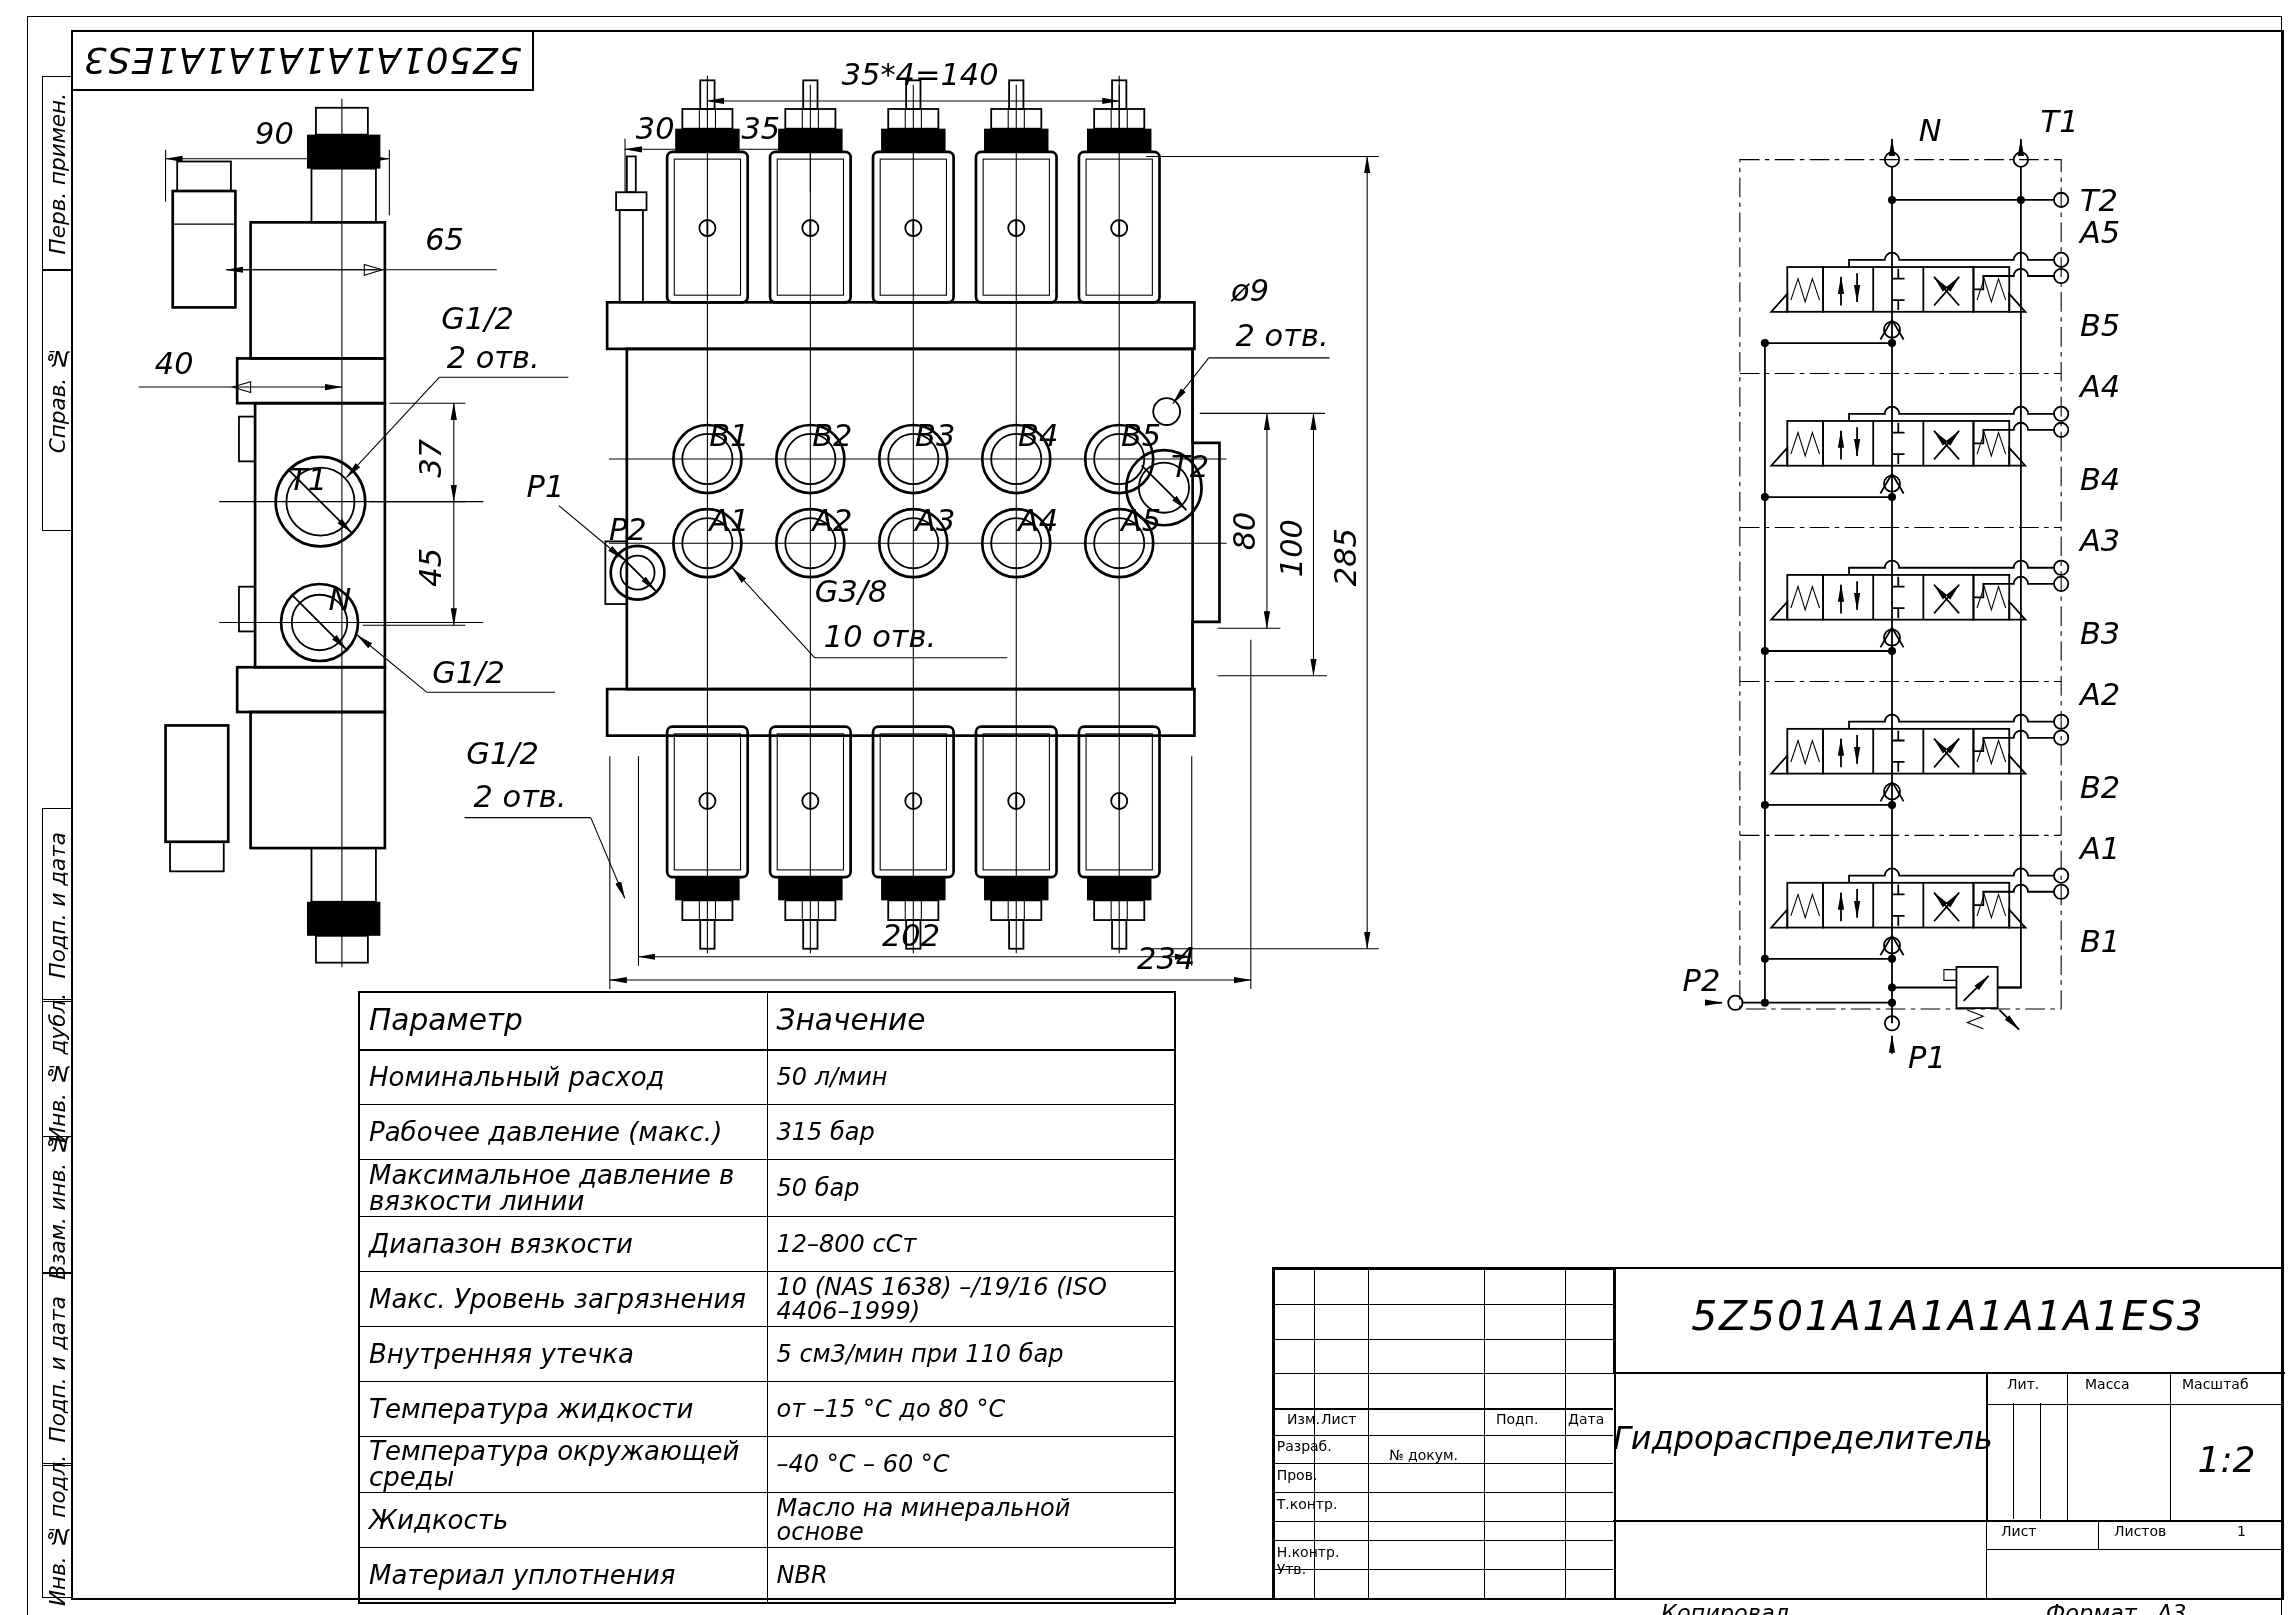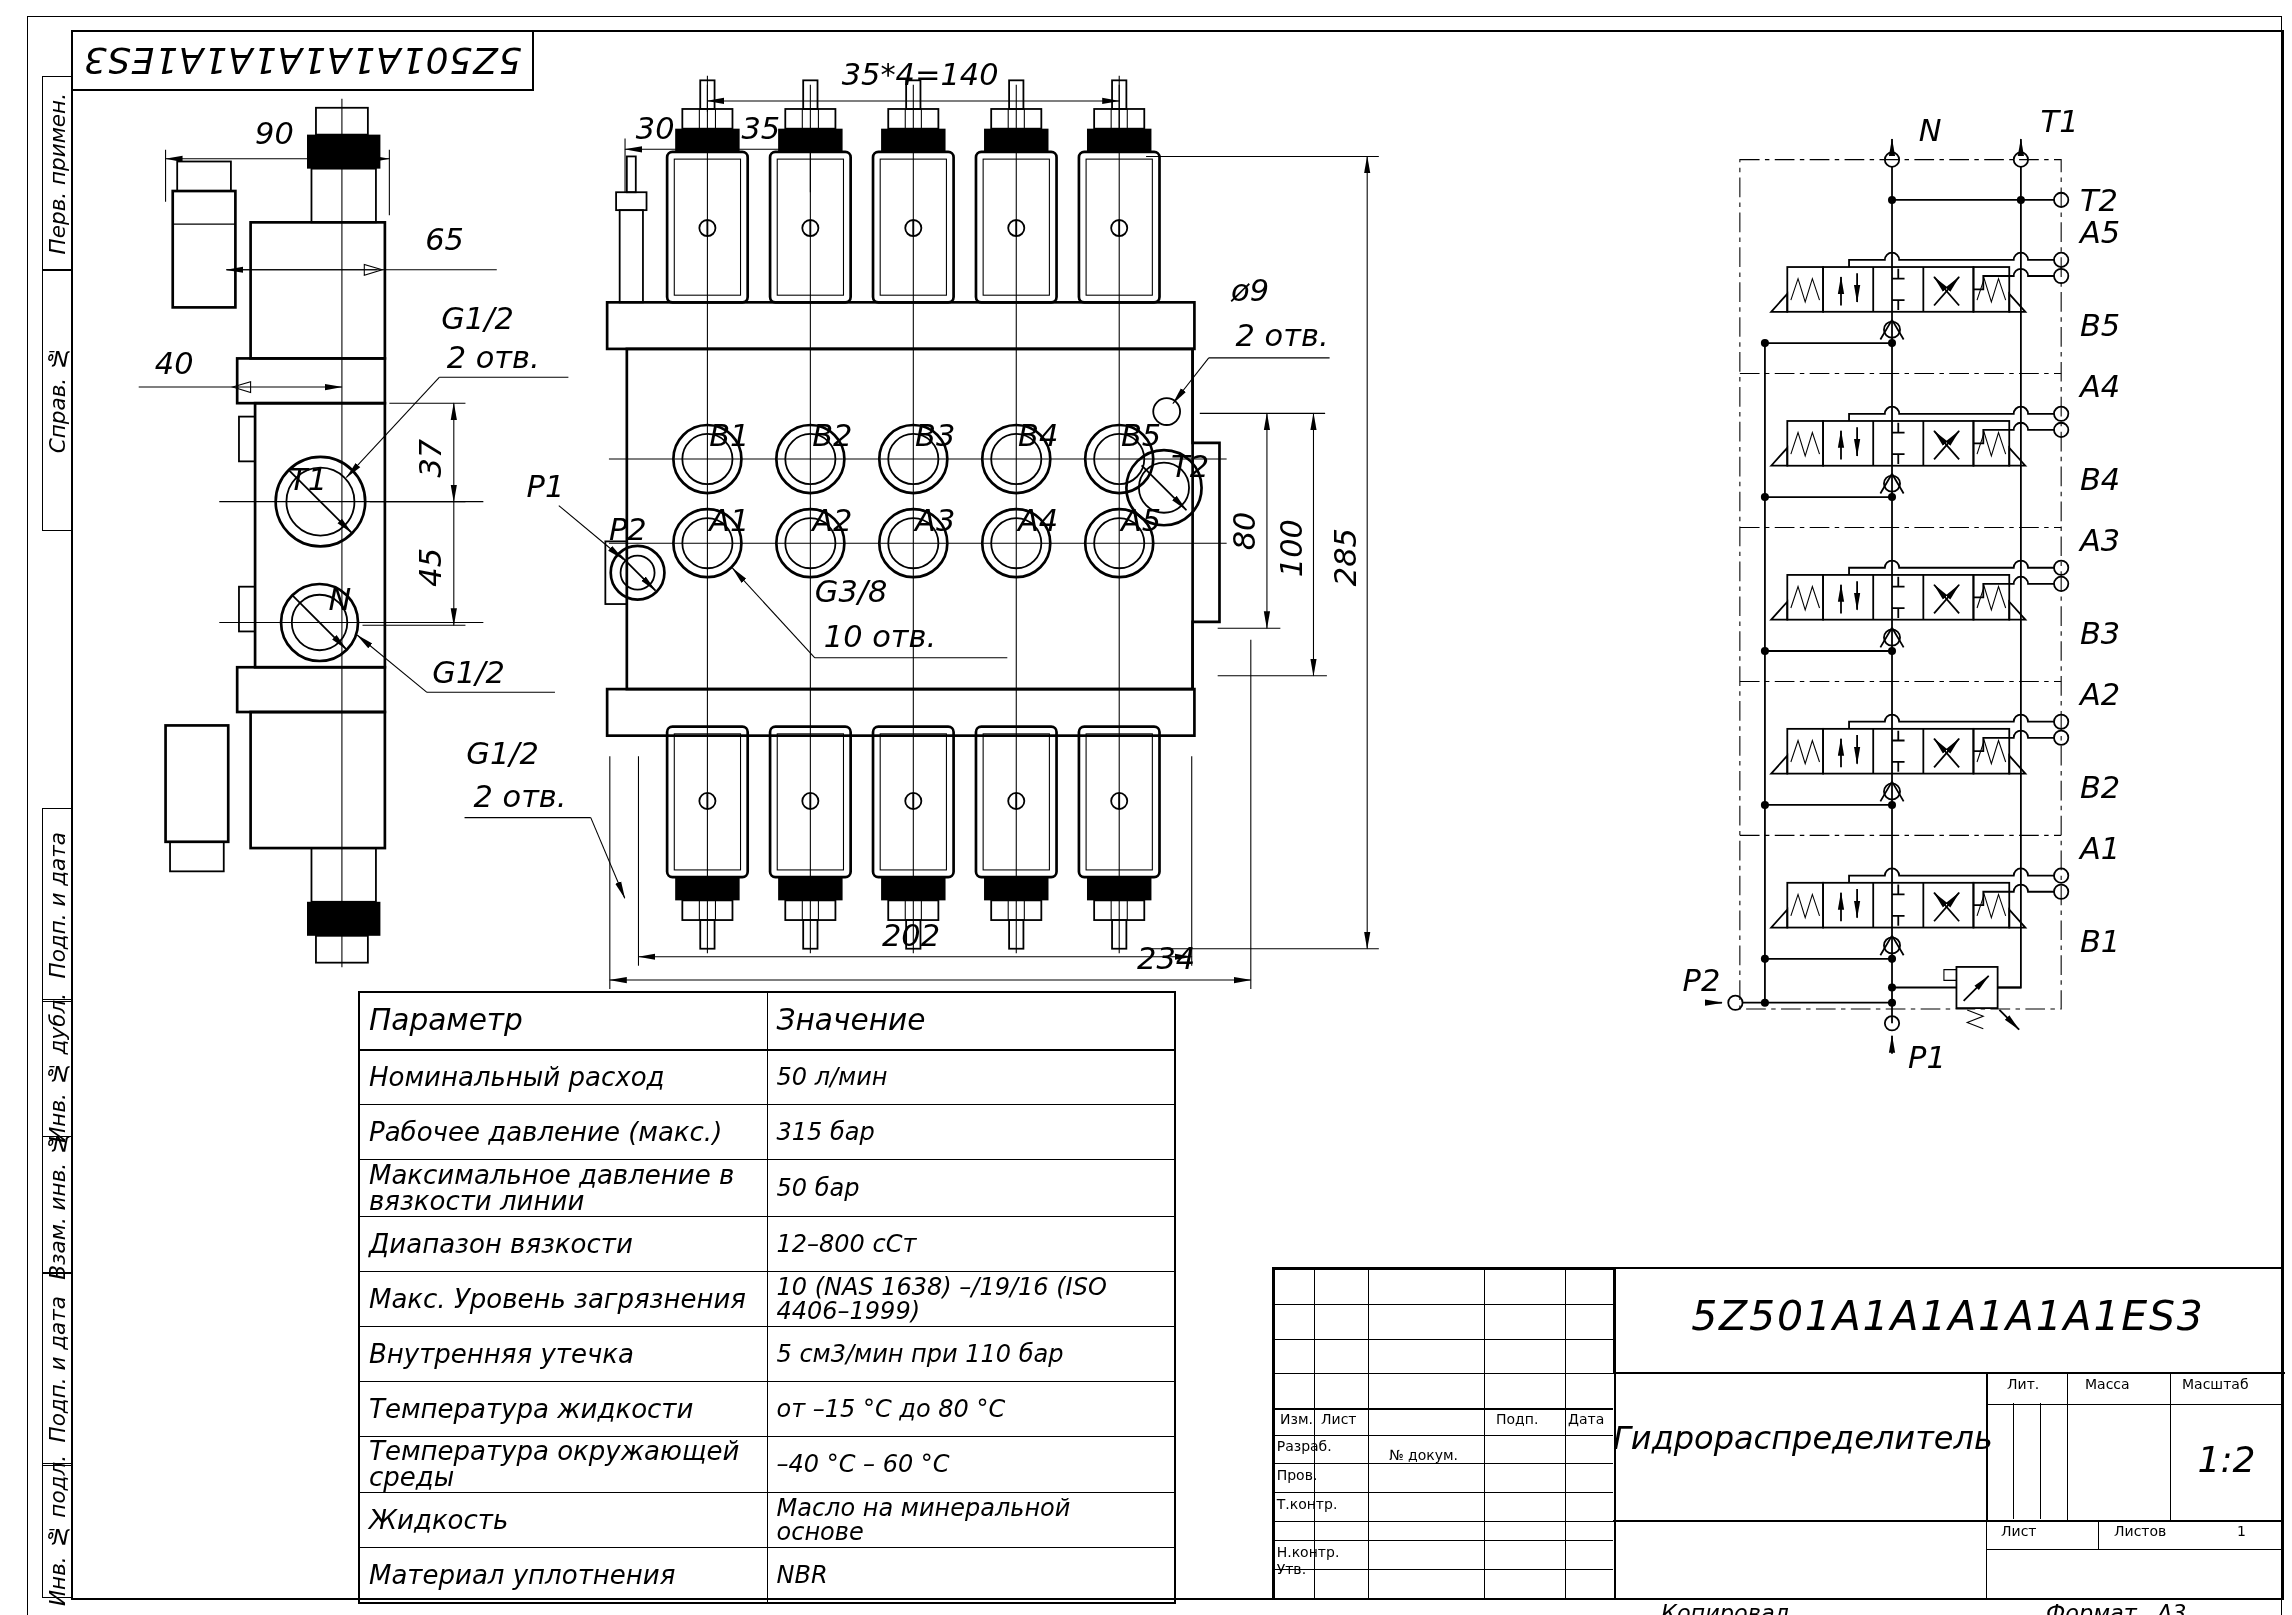--- a/index.html
+++ b/index.html
@@ -492,21 +492,21 @@
     <div class="cell" style="left:0;top:70px;width:339px;height:0;border-top:1.1px solid #000;border-bottom:none;border-left:none;border-right:none;"></div>
     <div class="cell" style="left:0;top:104px;width:339px;height:0;border-top:1.1px solid #000;border-bottom:none;border-left:none;border-right:none;"></div>
     <div class="cell" style="left:0;top:139px;width:339px;height:0;border-top:2.2px solid #000;border-bottom:none;border-left:none;border-right:none;"></div>
     <div class="cell" style="left:0;top:166px;width:339px;height:0;border-top:1.8px solid #000;border-bottom:none;border-left:none;border-right:none;"></div>
     <div class="cell" style="left:0;top:194px;width:339px;height:0;border-top:1.1px solid #000;border-bottom:none;border-left:none;border-right:none;"></div>
     <div class="cell" style="left:0;top:223px;width:339px;height:0;border-top:1.1px solid #000;border-bottom:none;border-left:none;border-right:none;"></div>
     <div class="cell" style="left:0;top:252px;width:339px;height:0;border-top:1.1px solid #000;border-bottom:none;border-left:none;border-right:none;"></div>
     <div class="cell" style="left:0;top:271px;width:339px;height:0;border-top:1.1px solid #000;border-bottom:none;border-left:none;border-right:none;"></div>
     <div class="cell" style="left:0;top:300px;width:339px;height:0;border-top:1.1px solid #000;border-bottom:none;border-left:none;border-right:none;"></div>
 
-    <span class="lbl" style="left:6px;top:142px;">Изм.</span>
+    <span class="lbl" style="left:13px;top:142px;">Изм.</span>
     <span class="lbl" style="left:47px;top:142px;">Лист</span>
     <span class="lbl" style="left:115px;top:142px;margin-top:36px;">№ докум.</span>
     <span class="lbl" style="left:222px;top:142px;">Подп.</span>
     <span class="lbl" style="left:294px;top:142px;">Дата</span>
     <span class="lbl" style="left:2.7px;top:169px;">Разраб.</span>
     <span class="lbl" style="left:2.7px;top:198px;">Пров.</span>
     <span class="lbl" style="left:2.7px;top:227px;">Т.контр.</span>
     <span class="lbl" style="left:2.7px;top:275px;">Н.контр.</span>
     <span class="lbl" style="left:2.7px;top:292px;">Утв.</span>
 

